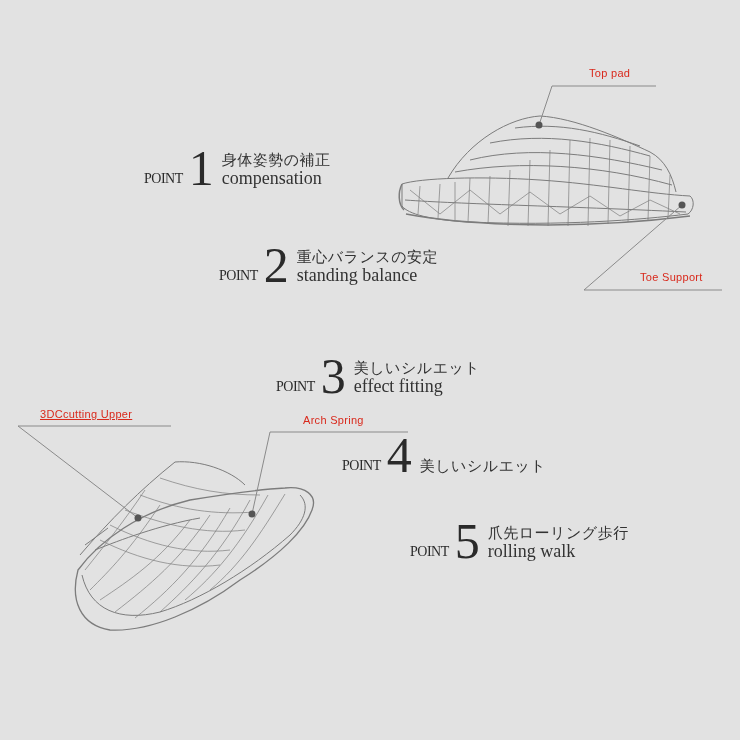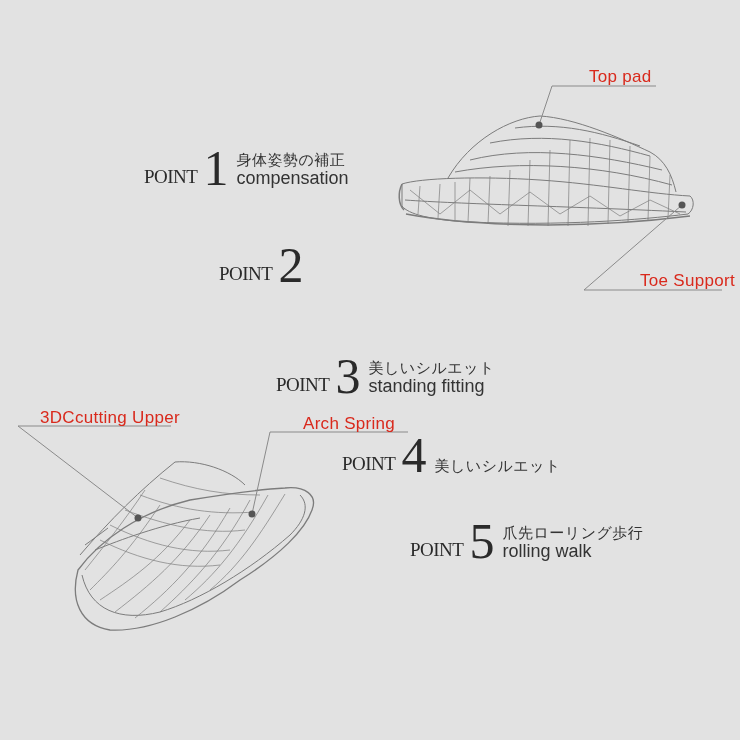--- a/index.html
+++ b/index.html
@@ -1,23 +1,23 @@
 <!DOCTYPE html>
 <html><head>
 <meta charset="utf-8">
 <style>
   html, body { margin:0; padding:0; }
   body { width:740px; height:740px; background:#e2e2e2; position:relative; overflow:hidden; font-family:"DejaVu Sans", sans-serif; }
   .point { position:absolute; display:flex; align-items:flex-end; color:#2a2a2a; }
-  .point .lbl { font-family:"Liberation Serif", serif; font-size:19px; line-height:1; margin-right:6px; margin-bottom:2px; letter-spacing:-0.5px; }
+  .point .lbl { font-family:"Liberation Serif", serif; font-size:14px; line-height:1; margin-right:6px; margin-bottom:2px; letter-spacing:-0.5px; }
   .point .num { font-family:"Liberation Serif", serif; font-size:50px; line-height:0.8; margin-right:8px; }
   .point .txt { display:flex; flex-direction:column; line-height:1.05; }
   .point .jp { font-size:15px; color:#333; letter-spacing:0.5px; }
-  .point .en { font-size:18px; color:#333; font-family:Liberation Sans, sans-serif; }
-  .callout { position:absolute; font-family:"Liberation Sans", sans-serif; font-size:17px; color:#d9291c; letter-spacing:0.3px; }
+  .point .en { font-size:18px; color:#333; font-family:Liberation Serif, serif; }
+  .callout { position:absolute; font-family:"Liberation Sans", sans-serif; font-size:11px; color:#d9291c; letter-spacing:0.3px; }
   svg.art { position:absolute; left:0; top:0; }
 </style>
 </head>
 <body>
 
 <svg class="art" width="740" height="740">
 
   <g fill="none" stroke="#7c7c7c" stroke-width="1">
     <path d="M402,184 C420,178 480,176 540,180 C600,184 650,194 690,196 C695,200 694,210 688,214 C640,220 560,226 470,222 C430,220 408,214 402,206 Z"></path>
     <path d="M405,200 C460,204 560,206 686,212"></path>
@@ -86,43 +86,47 @@
   <circle cx="138" cy="518" r="3.5" fill="#555"></circle>
 
   <g stroke="#8a8a8a" stroke-width="1" fill="none">
     <polyline points="408,432 270,432 252,514"></polyline>
   </g>
   <circle cx="252" cy="514" r="3.5" fill="#555"></circle>
 </svg>
 
 <div class="callout" style="left:589px;top:67px;">Top pad</div>
 <div class="callout" style="left:640px;top:271px;">Toe Support</div>
-<div class="callout" style="left:40px;top:408px;">3DCcutting Upper</div>
+<div class="callout" style="left:40px;top:408px;text-decoration:underline;">3DCcutting Upper</div>
 <div class="callout" style="left:303px;top:414px;">Arch Spring</div>
 
 <div class="point" style="left:144px;top:148px;">
   <span class="lbl">POINT</span>
   <span class="num">1</span>
   <span class="txt">
       <span class="jp">身体姿勢の補正</span>
       <span class="en">compensation</span>
     </span>
 </div>
 
 <div class="point" style="left:219px;top:245px;">
   <span class="lbl">POINT</span>
   <span class="num">2</span>
+  <span class="txt">
+      <span class="jp">重心バランスの安定</span>
+      <span class="en">standing balance</span>
+    </span>
 </div>
 
 <div class="point" style="left:276px;top:356px;">
   <span class="lbl">POINT</span>
   <span class="num">3</span>
   <span class="txt">
       <span class="jp">美しいシルエット</span>
-      <span class="en">standing fitting</span>
+      <span class="en">effect fitting</span>
     </span>
 </div>
 
 <div class="point" style="left:342px;top:435px;">
   <span class="lbl">POINT</span>
   <span class="num">4</span>
   <span class="txt">
       <span class="jp">美しいシルエット</span>
     </span>
 </div>

